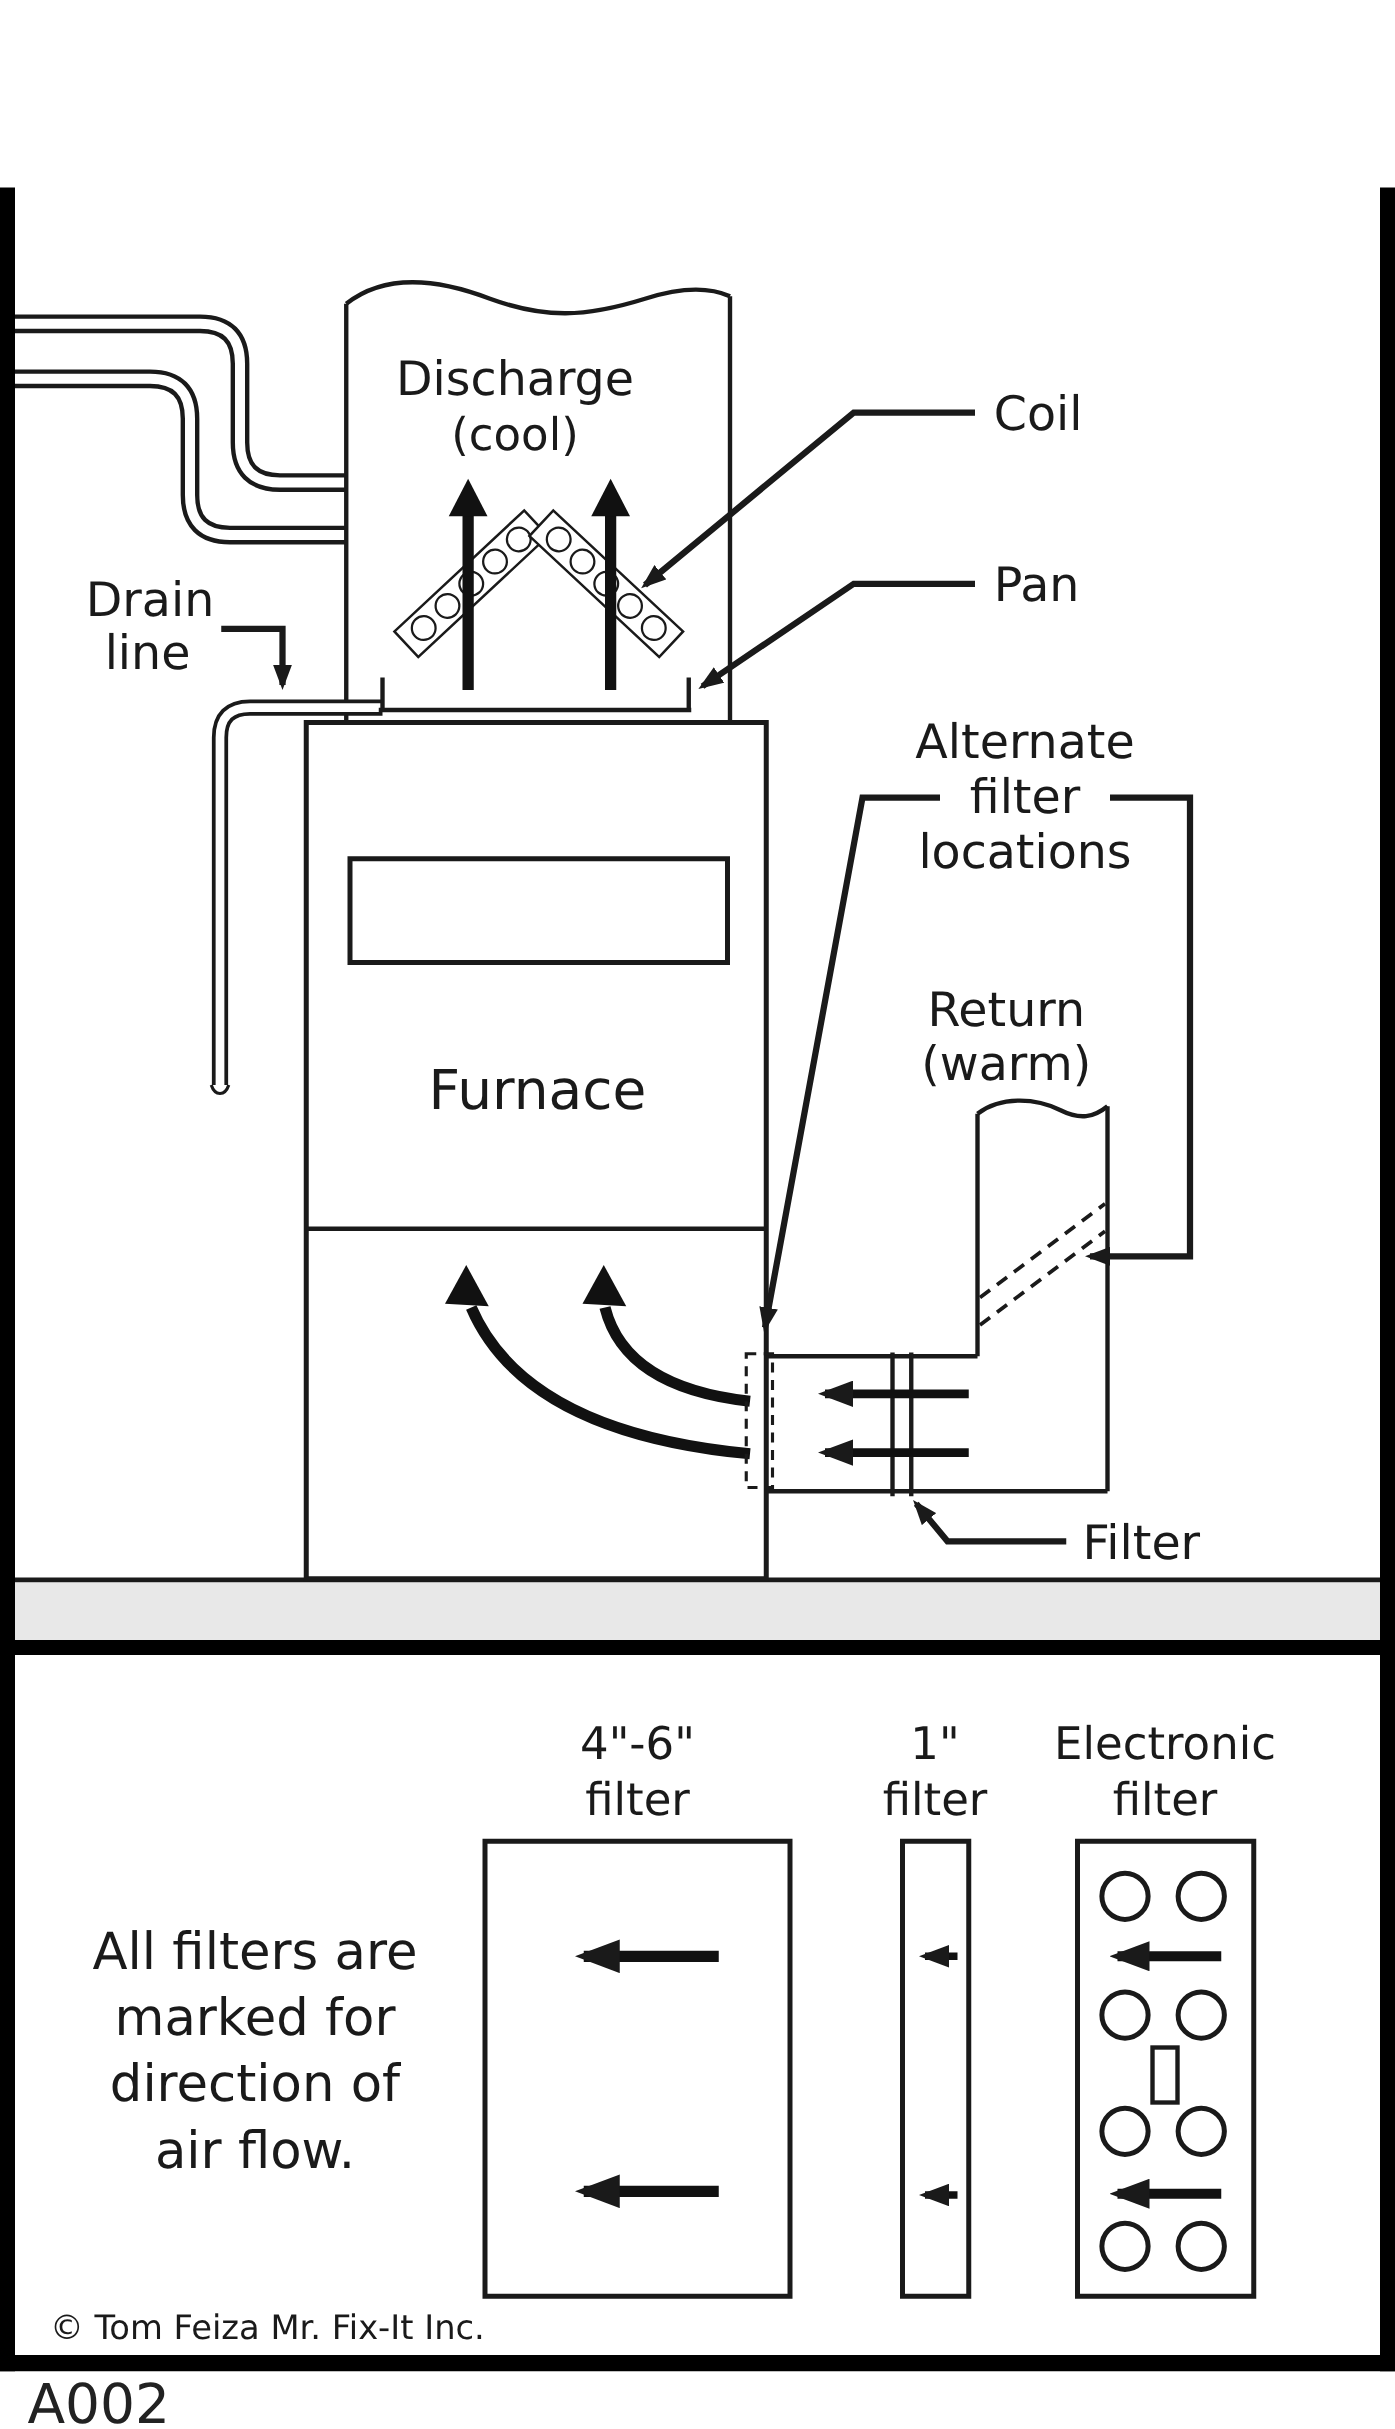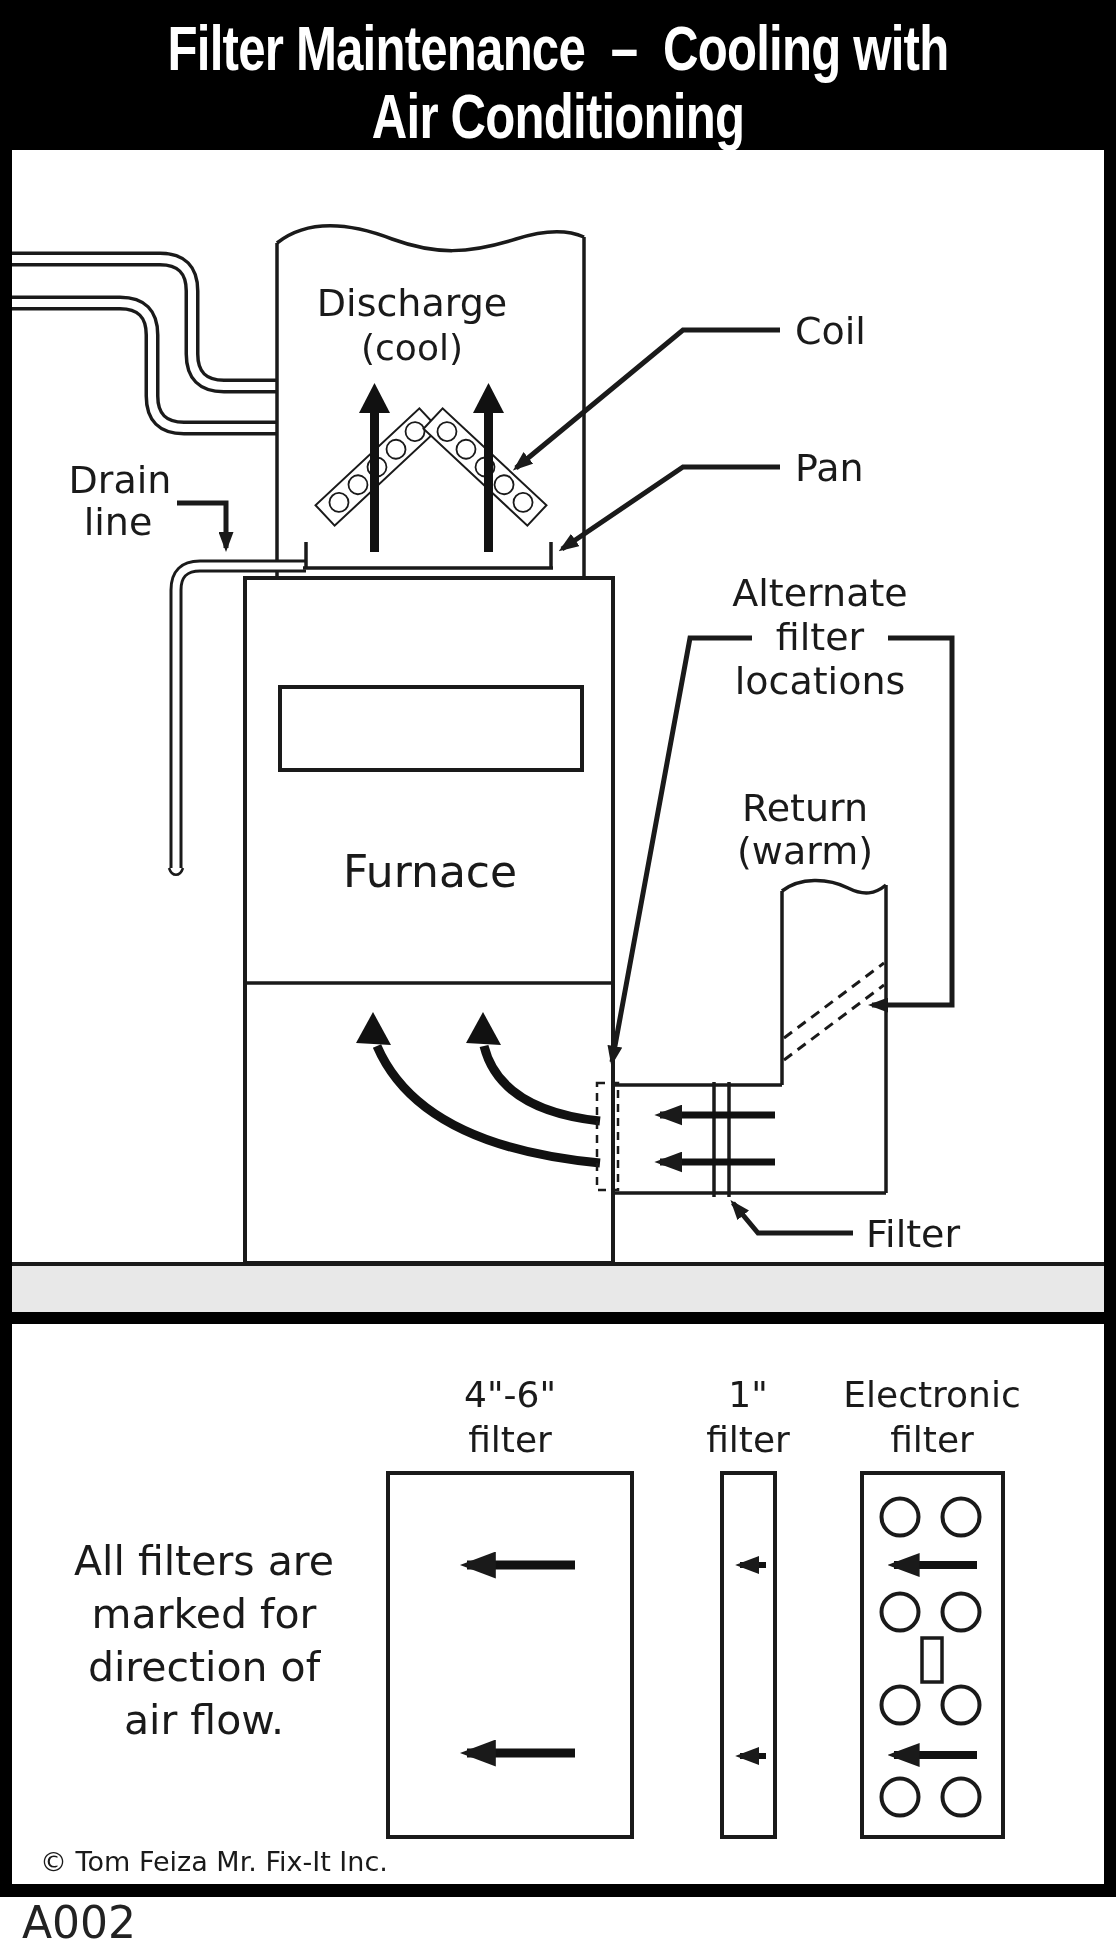--- a/index.html
+++ b/index.html
@@ -17,24 +17,20 @@
   .furn{font-size:44px;}
   .note{font-size:41px;}
   .cpy{font-size:27px;}
   .code{font-size:44px;fill:#222;}
 </style>
 </head>
 <body>
 
 <div id="stage">
 
-  <div id="titleband">
-    <div class="tline t1">Filter Maintenance  –  Cooling with</div>
-    <div class="tline t2">Air Conditioning</div>
-  </div>
 
   <svg width="1116" height="1943" viewBox="0 0 1116 1943">
     <defs>
       <marker id="arw" viewBox="0 0 4 3" markerWidth="4" markerHeight="3" refX="3.2" refY="1.5" orient="auto" markerUnits="strokeWidth">
         <path d="M0,0 L4,1.5 L0,3 Z" fill="#1a1a1a"></path>
       </marker>
     </defs>
 
     <g>
       <rect x="0" y="150" width="12" height="1747" fill="#000"></rect>

